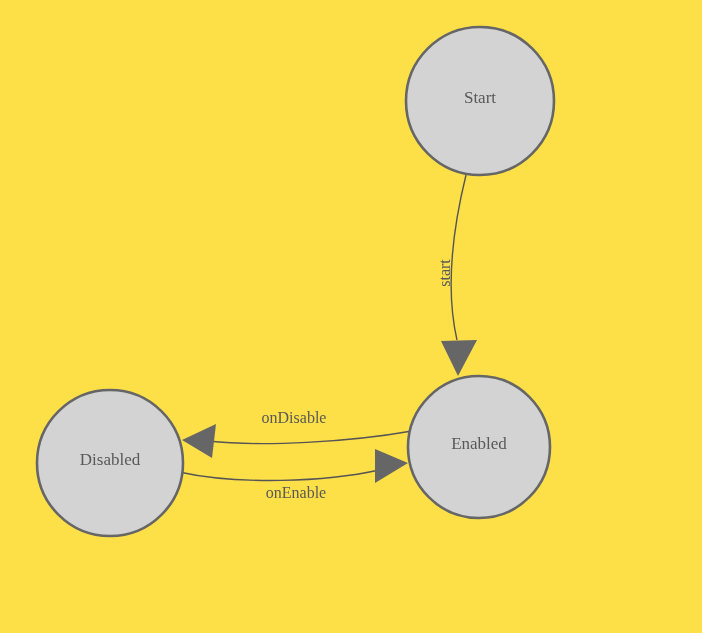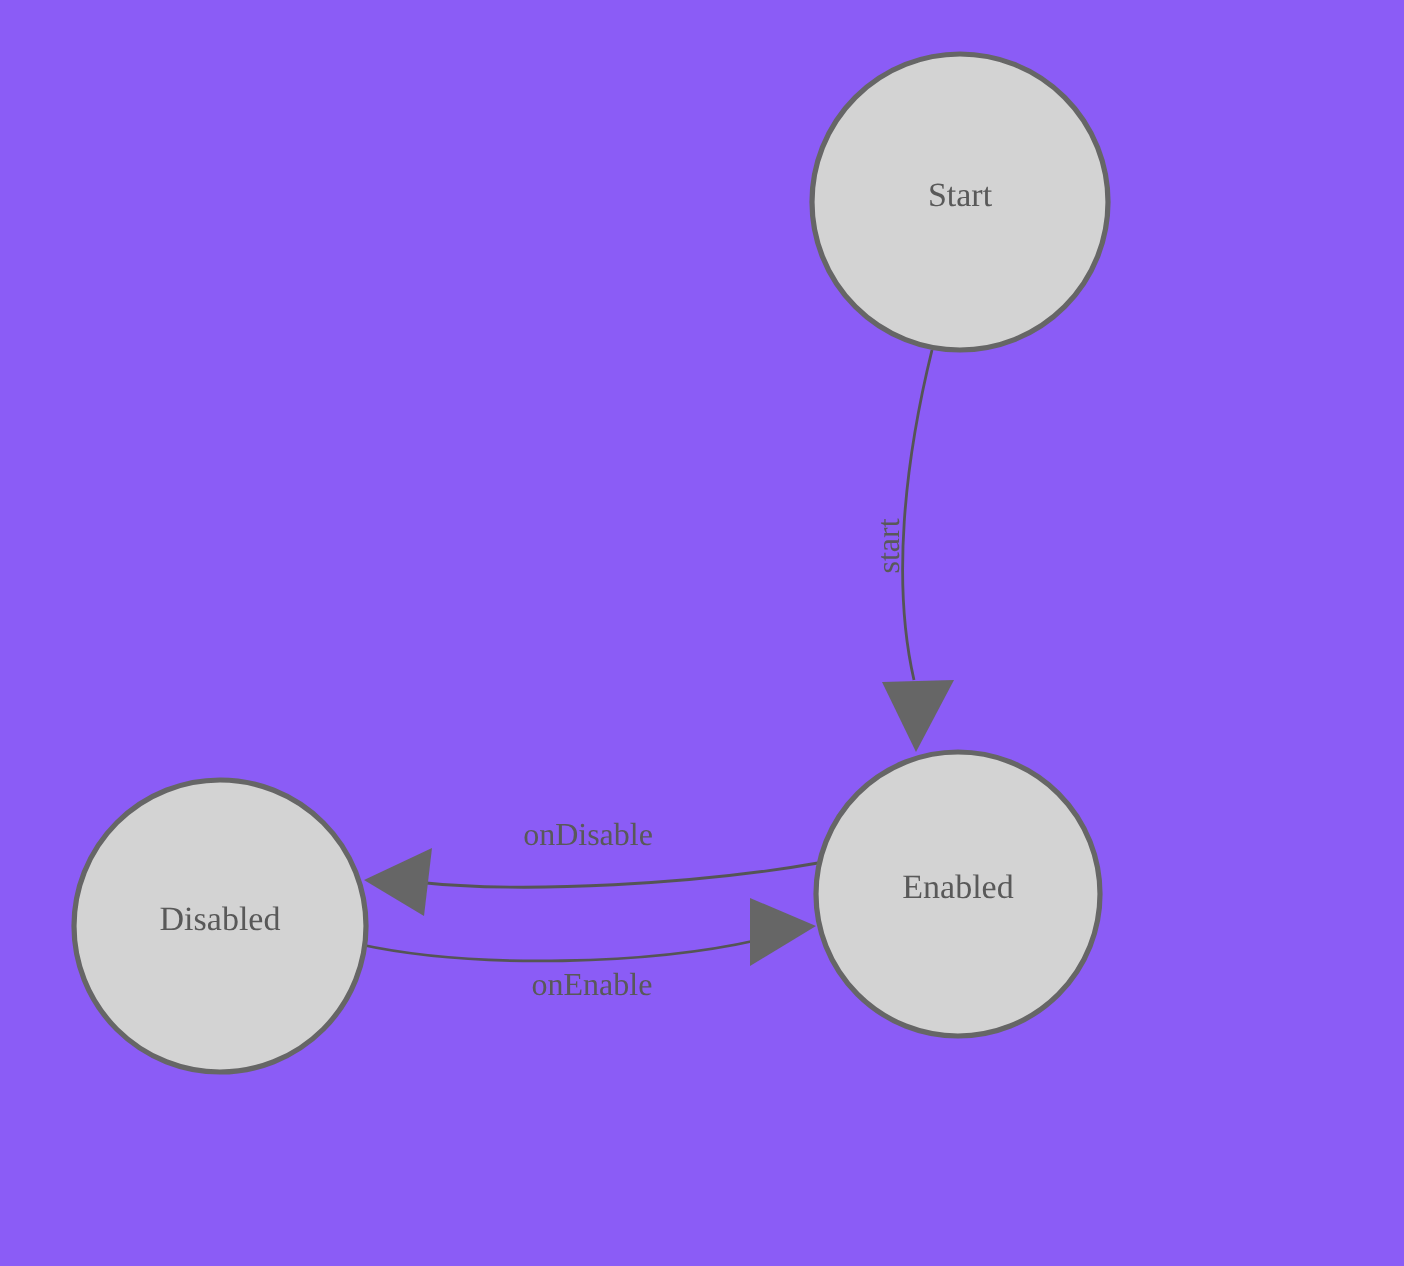--- a/index.html
+++ b/index.html
@@ -11,21 +11,21 @@
   body {
     width: 702px;
     height: 633px;
     font-family: "Liberation Serif", "DejaVu Serif", serif;
     overflow: hidden;
   }
   #diagram-canvas {
     position: relative;
     width: 702px;
     height: 633px;
-    background: #8b5cf6;
+    background: #fde047;
   }
   svg.diagram-svg {
     display: block;
     width: 702px;
     height: 633px;
   }
   .node-shape {
     fill: #d3d3d3;
     stroke: #666666;
     stroke-width: 2.6;

